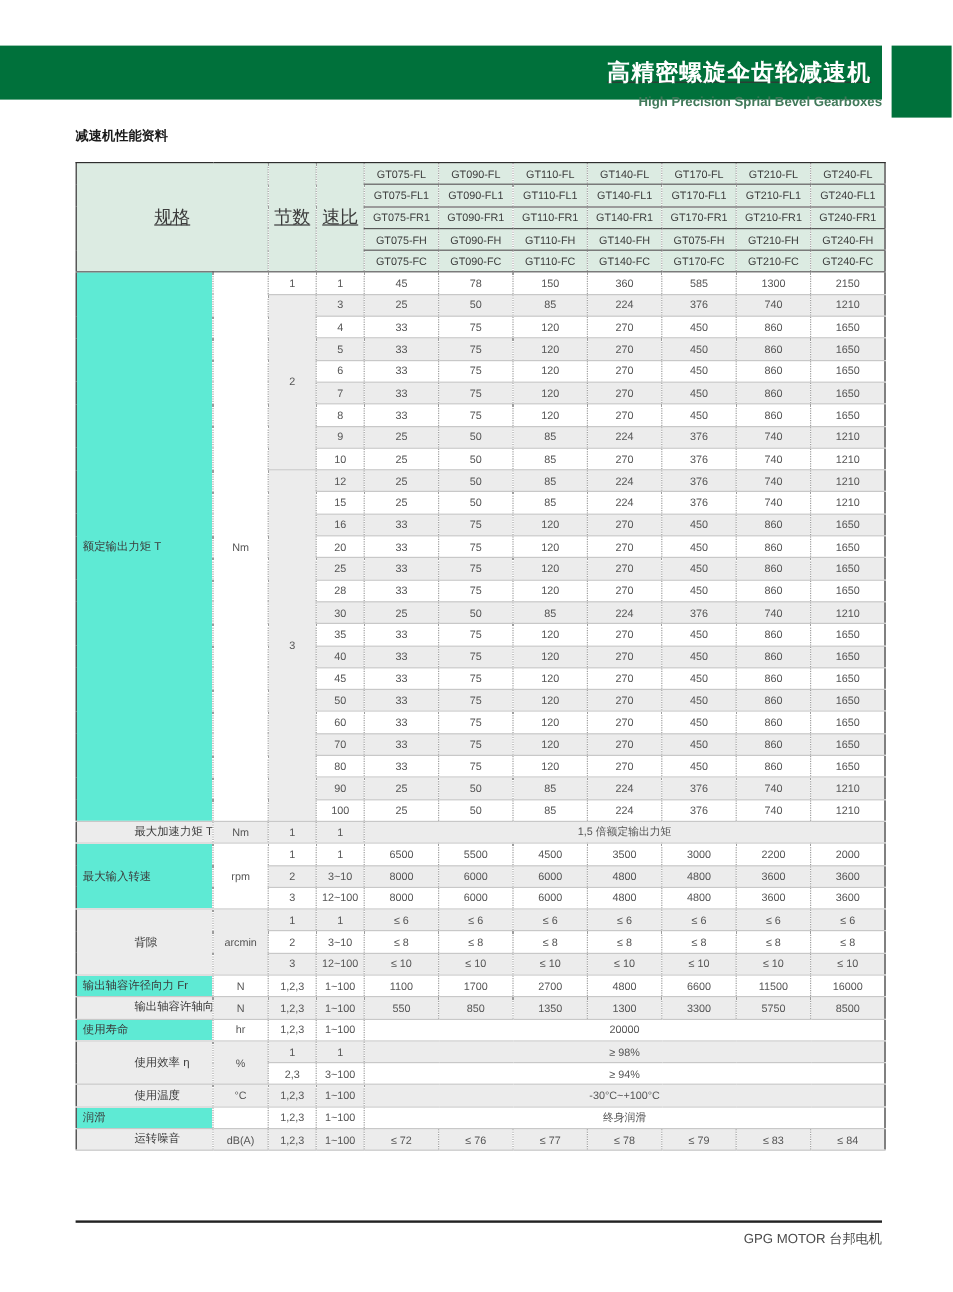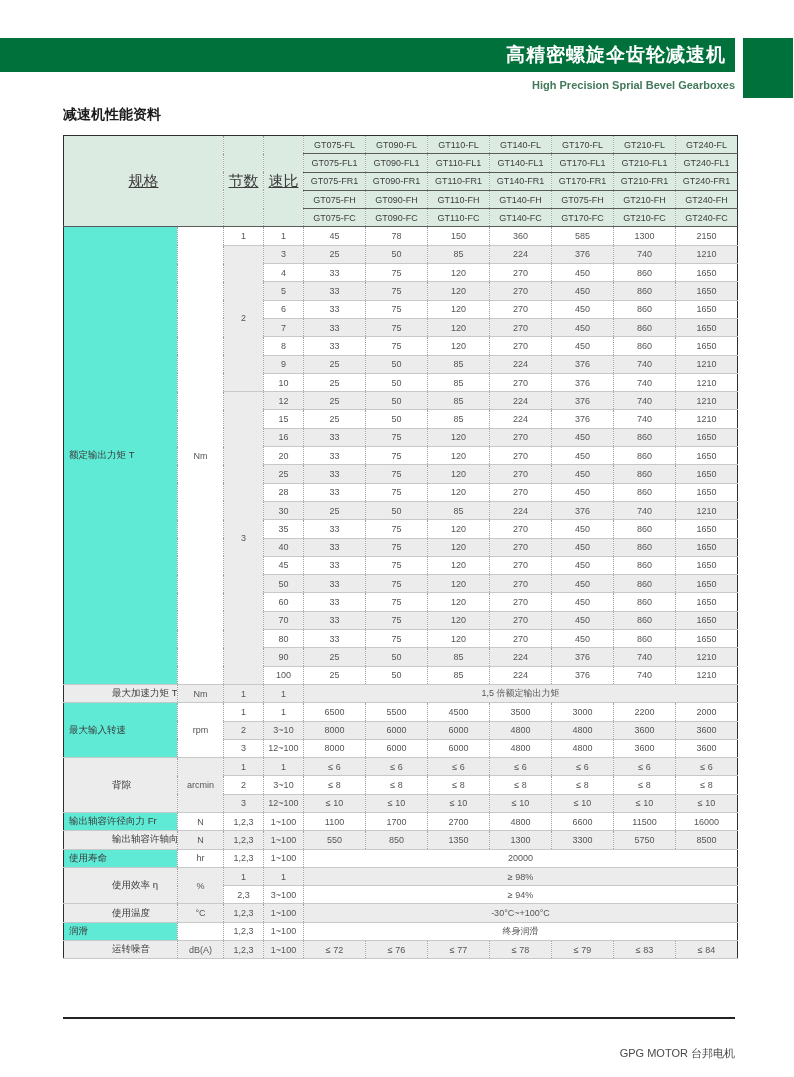--- a/index.html
+++ b/index.html
@@ -4,39 +4,39 @@
 <style>
   html,body{margin:0;padding:0;}
   body{
     width:794px;height:1077px;position:relative;overflow:hidden;
     background:#ffffff;
     font-family:"Liberation Sans","DejaVu Sans",sans-serif;
     color:#333;
   }
   
   .titlebar{
-    position:absolute;left:0;top:38px;width:735px;height:34px;
+    position:absolute;left:0;top:38px;width:735px;height:45px;
     background:var(--brand_green,#00713b);
-    display:flex;align-items:center;justify-content:flex-end;
+    display:flex;align-items:center;justify-content:flex-end;text-decoration:underline;
   }
   .titlebar-text{
     color:#ffffff;font-size:19px;font-weight:bold;letter-spacing:1px;
     padding-right:9px;
   }
   .accent-square{
     position:absolute;left:743px;top:38px;width:50px;height:60px;
     background:var(--brand_green,#00713b);
   }
   .subtitle{
     position:absolute;right:59px;top:79px;
     font-size:11px;font-weight:bold;color:var(--subtitle_green,#41795a);
   }
   .section-title{
     position:absolute;left:63px;top:106px;
-    font-size:14px;font-weight:bold;color:#1a1a1a;
+    font-size:11px;font-weight:bold;color:#1a1a1a;
   }
   
   .tablewrap{position:absolute;left:63px;top:135px;width:674px;}
   table{
     border-collapse:collapse;table-layout:fixed;width:674px;
     border:1.5px solid #2e2e2e;
   }
   col.c-label{width:114px}
   col.c-unit{width:46px}
   col.c-stage{width:40px}
@@ -63,21 +63,21 @@
     text-align:left;padding-left:5px;font-size:9.5px;color:#3a3a3a;
     background:#5eead4;
   }
   tr.g td.label{background:var(--zebra,#ececec);padding-left:48px;}
   
   .footer-rule{
     position:absolute;left:63px;top:1017px;width:672px;height:2px;
     background:#222222;
   }
   .footer-text{
-    position:absolute;right:59px;top:1046px;
+    position:absolute;right:59px;top:1025px;
     font-size:11px;color:#4a4a4a;
   }
 </style>
 </head>
 <body>
 
 <div class="titlebar">
   <span class="titlebar-text">高精密螺旋伞齿轮减速机</span>
 </div>
 <div class="accent-square"></div>

